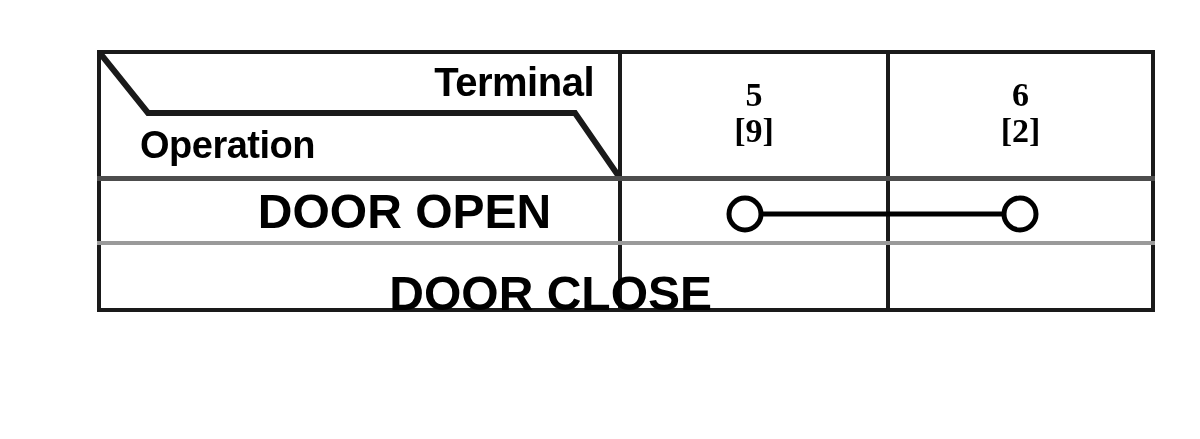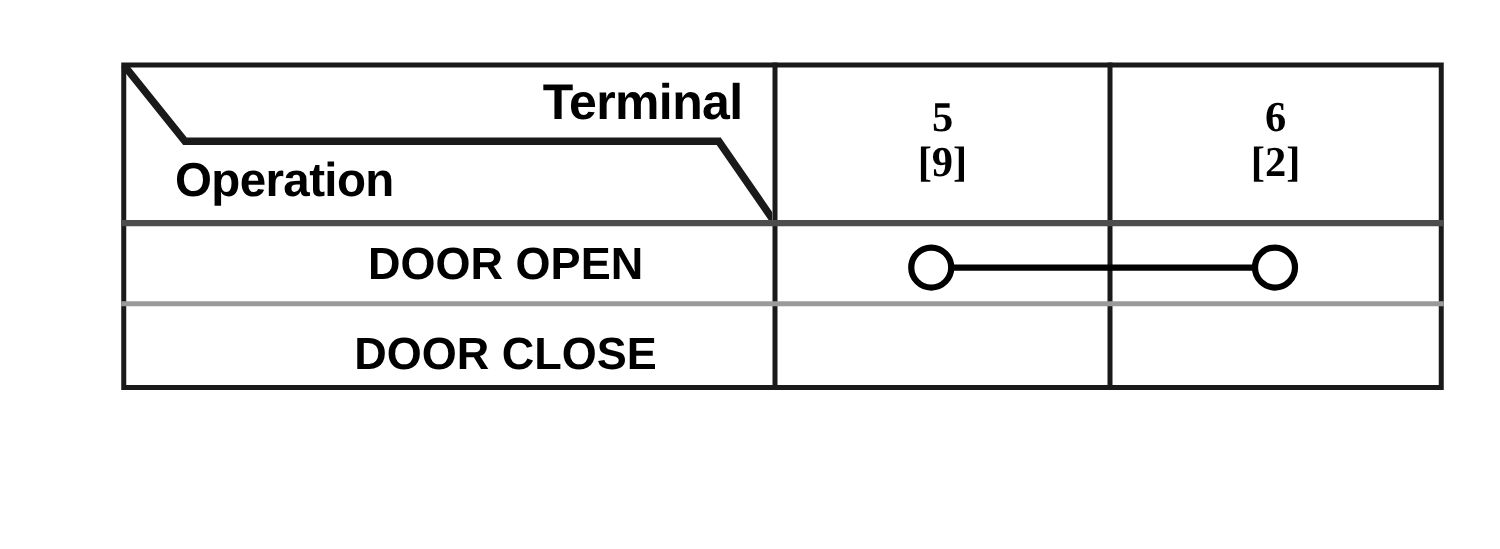--- a/index.html
+++ b/index.html
@@ -127,26 +127,26 @@
   }
 
   
   .op-cell {
     position: absolute;
     left: 0;
     width: 615px;
     display: flex;
     align-items: center;
     justify-content: center;
-    font-size: 36px;
+    font-size: 48px;
     font-weight: bold;
     letter-spacing: 0px;
   }
   .op-cell-1 { top: 131px; height: 60px; }
-  .op-cell-2 { top: 201px; height: 63px; }
+  .op-cell-2 { top: 212px; height: 63px; justify-content: flex-end; }
 
   
   .continuity-layer {
     position: absolute;
     left: 0;
     top: 131px;
     width: 1058px;
     height: 60px;
     pointer-events: none;
   }

